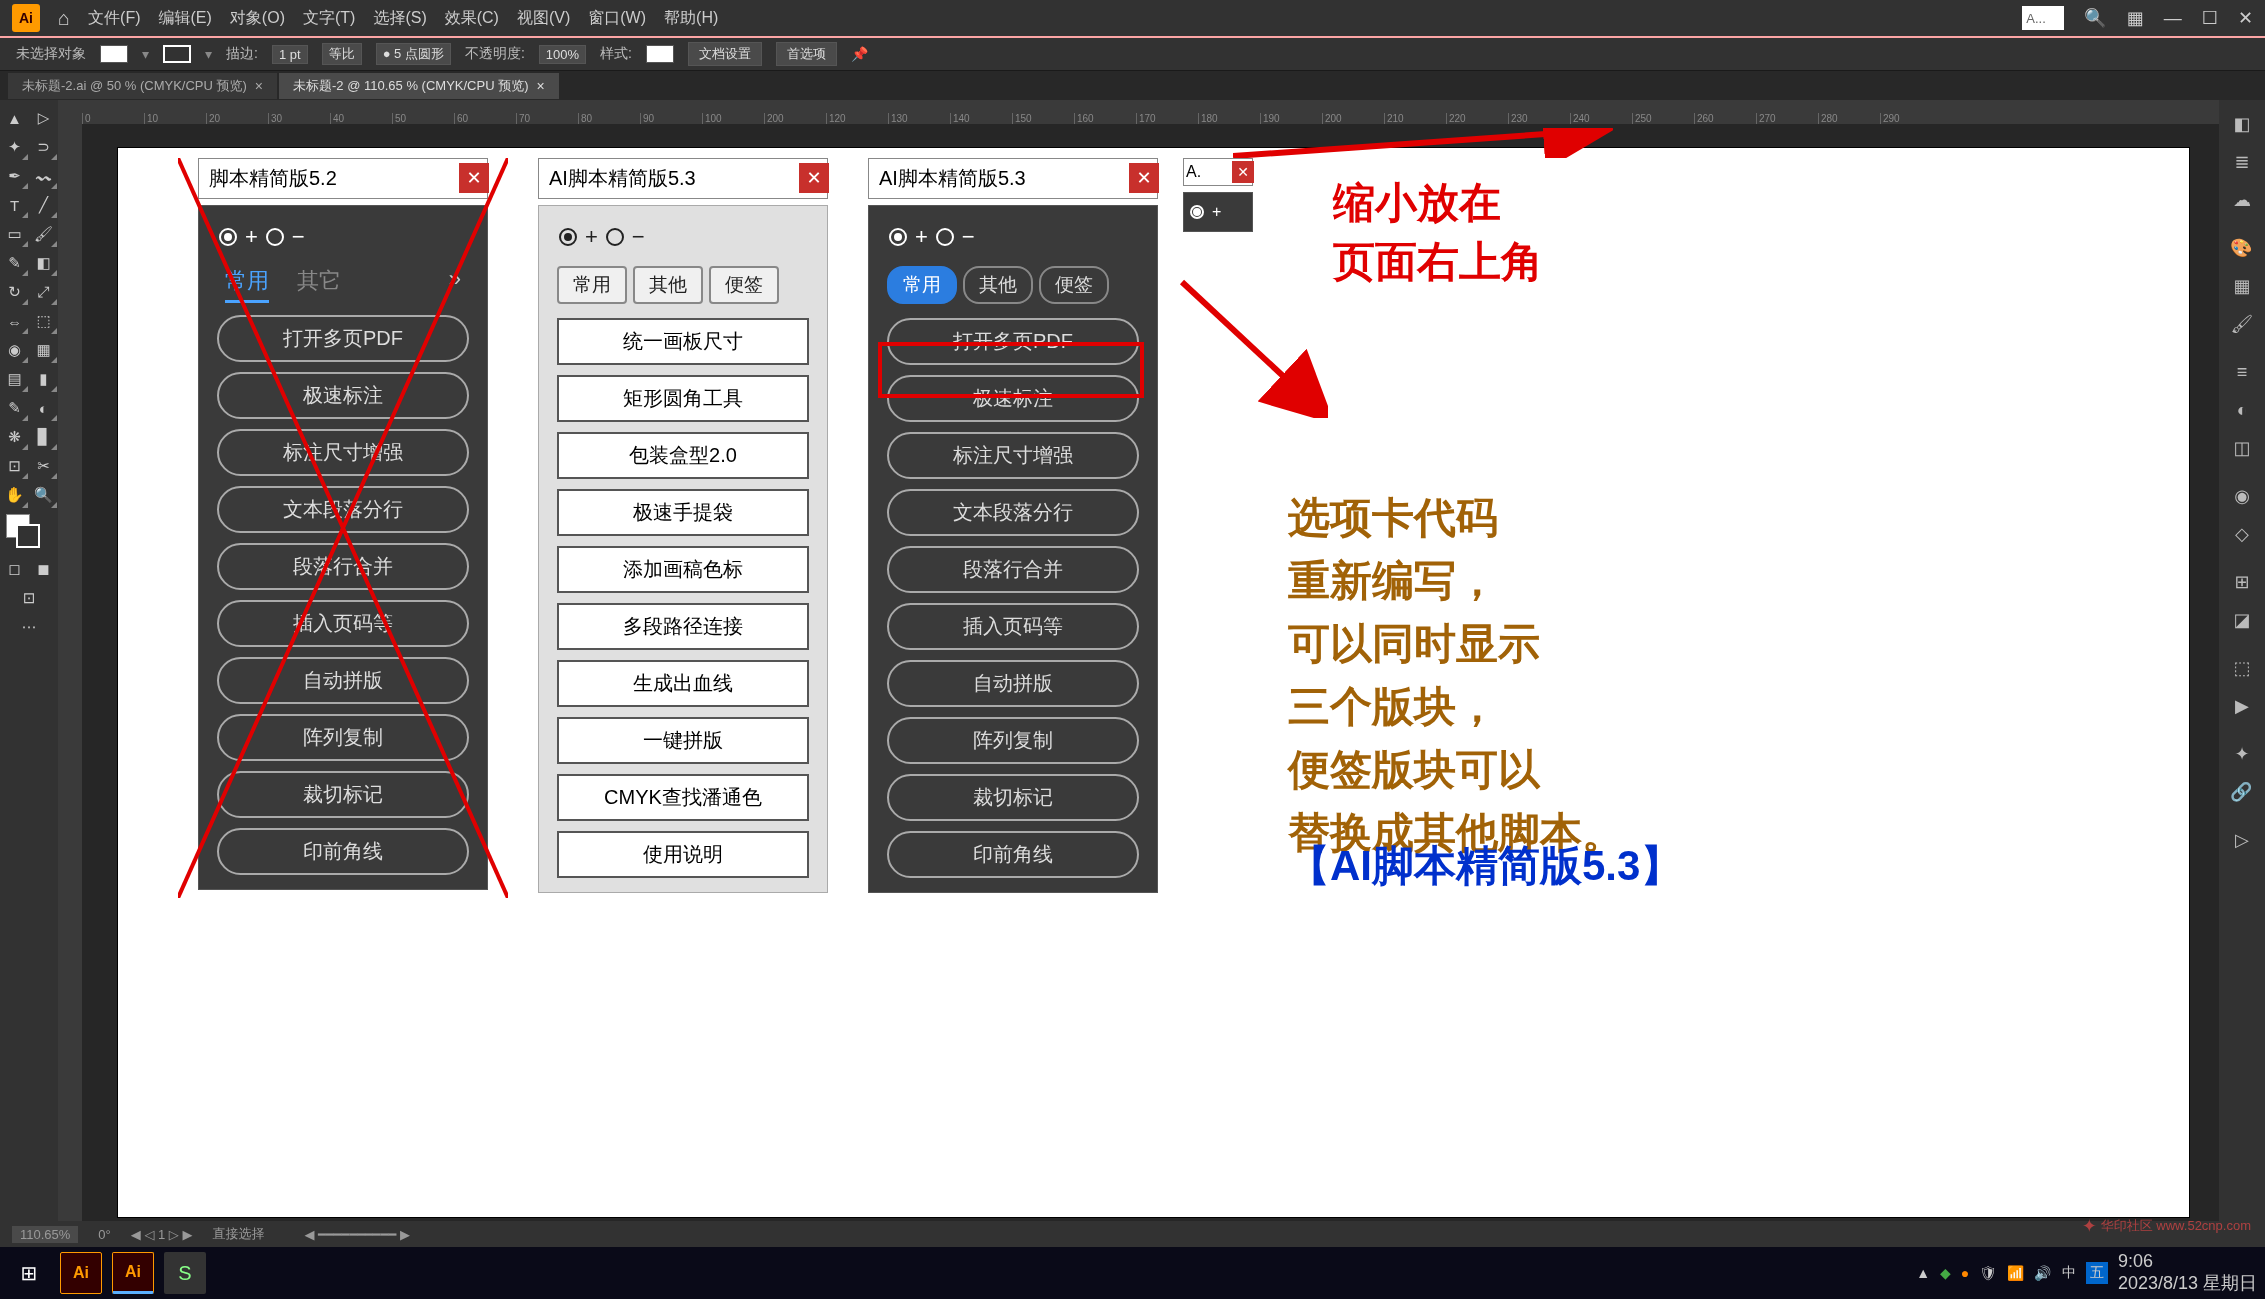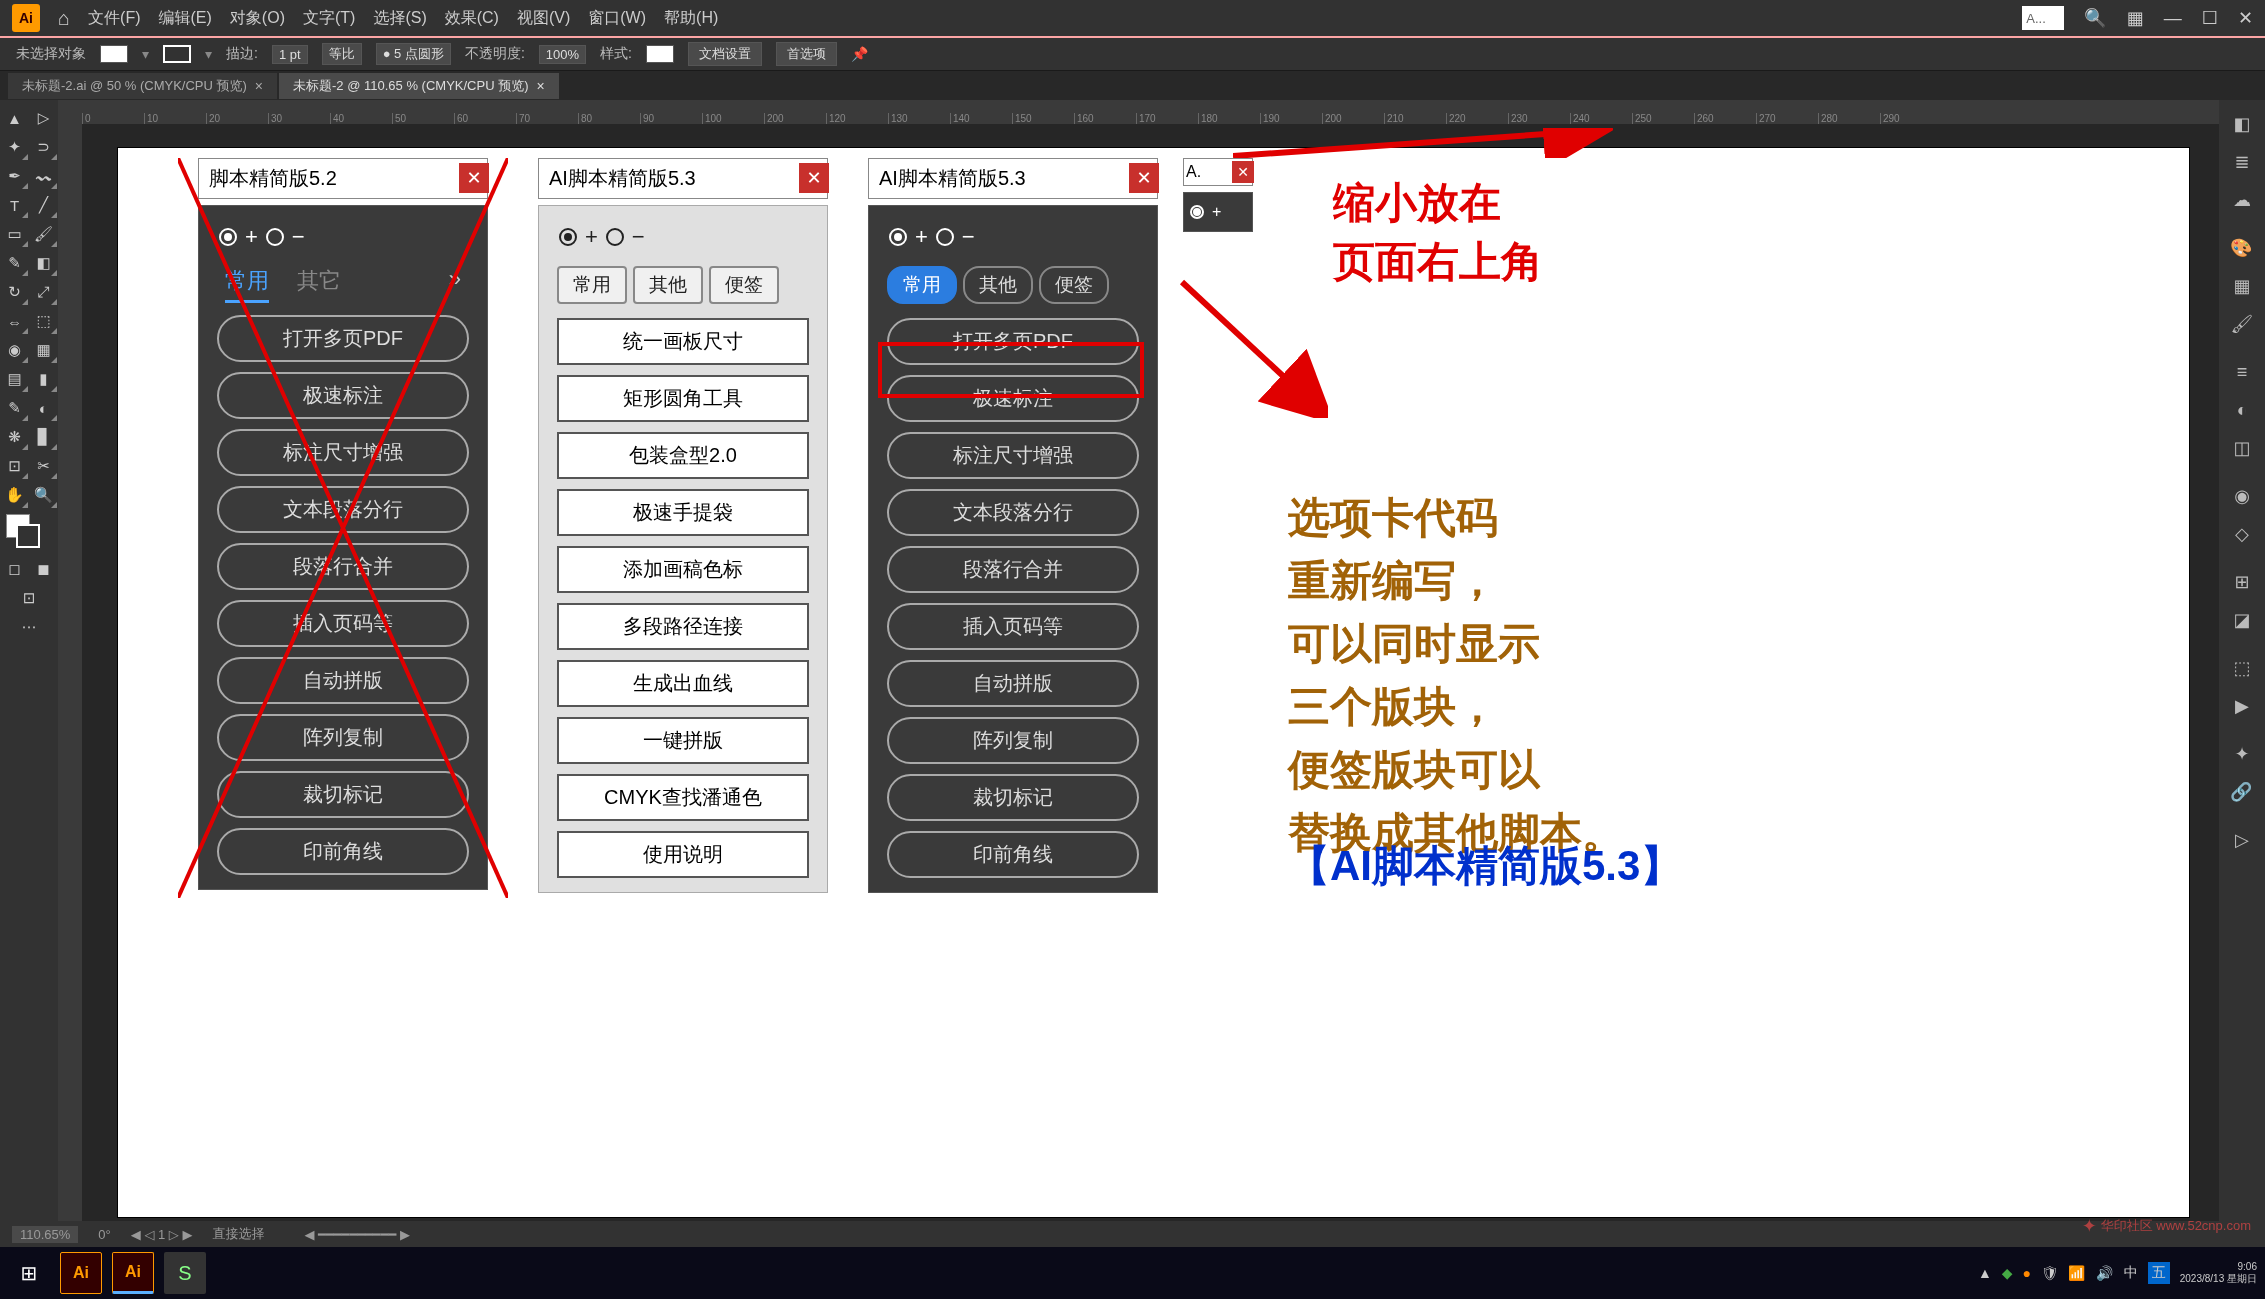--- a/index.html
+++ b/index.html
@@ -94,21 +94,21 @@
 
 .statusbar { position: absolute; bottom: 52px; left: 0; right: 0; height: 26px; background: #323232; color: #999; font-size: 13px; display: flex; align-items: center; padding: 0 12px; gap: 20px; }
 .zoom-field { background: #4a4a4a; padding: 1px 8px; }
 
 
 .taskbar { position: absolute; bottom: 0; left: 0; right: 0; height: 52px; background: #0a0a18; display: flex; align-items: center; padding: 0 8px; gap: 10px; }
 .task-icon { width: 42px; height: 42px; display: flex; align-items: center; justify-content: center; font-size: 20px; border-radius: 2px; }
 .task-ai { background: #330000; color: #ff9a00; font-weight: bold; font-size: 16px; border: 1px solid #ff9a00; }
 .task-ai.active { border-bottom: 3px solid #5bb0ff; }
 .task-tray { margin-left: auto; display: flex; align-items: center; gap: 10px; color: #ccc; font-size: 14px; }
-.clock { text-align: right; font-size: 10px; line-height: 1.2; }
+.clock { text-align: left; font-size: 18px; line-height: 1.2; }
 
 
 .watermark { position: absolute; right: 14px; bottom: 62px; color: #cc4444; font-size: 13px; opacity: 0.8; display: flex; align-items: center; gap: 4px; }
 </style>
 </head>
 <body>
 
 <div class="menubar">
   <div class="ai-logo">Ai</div>
   <span class="home-icon">⌂</span>

